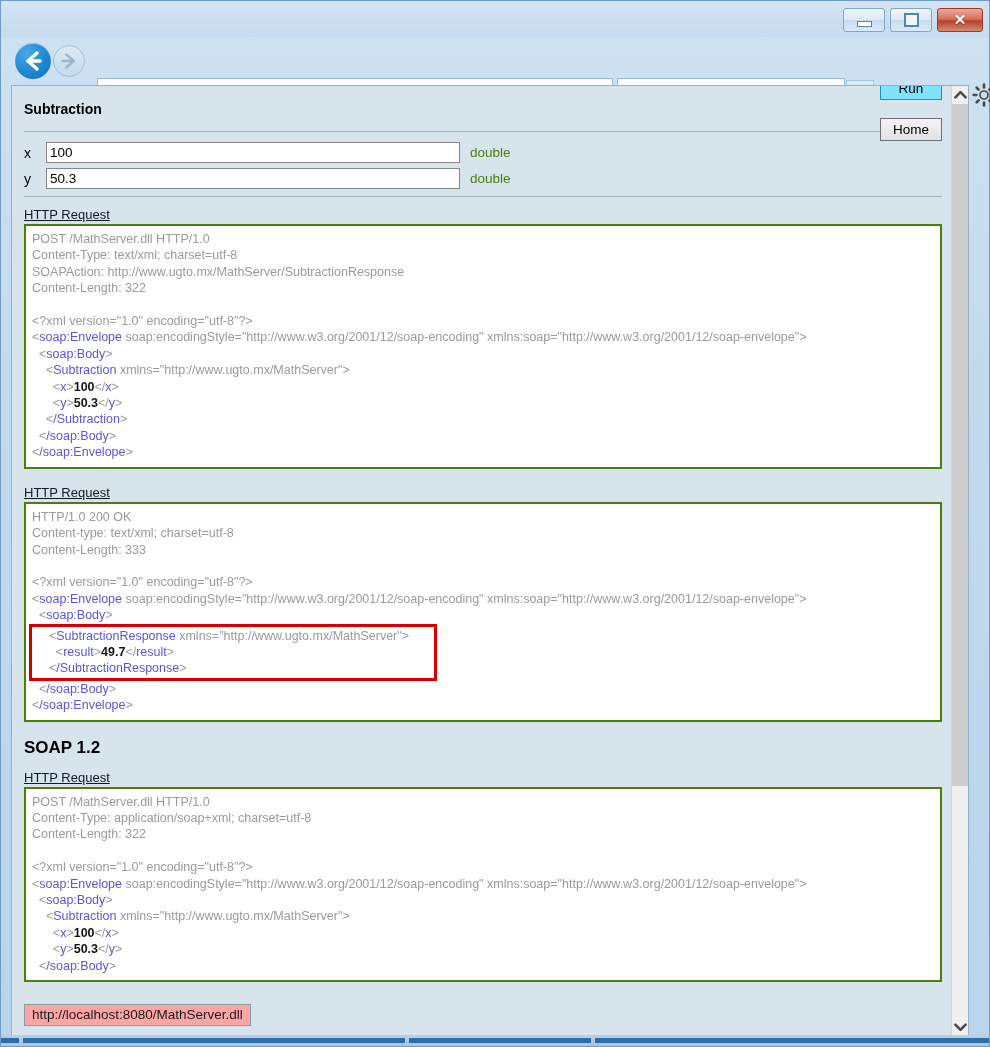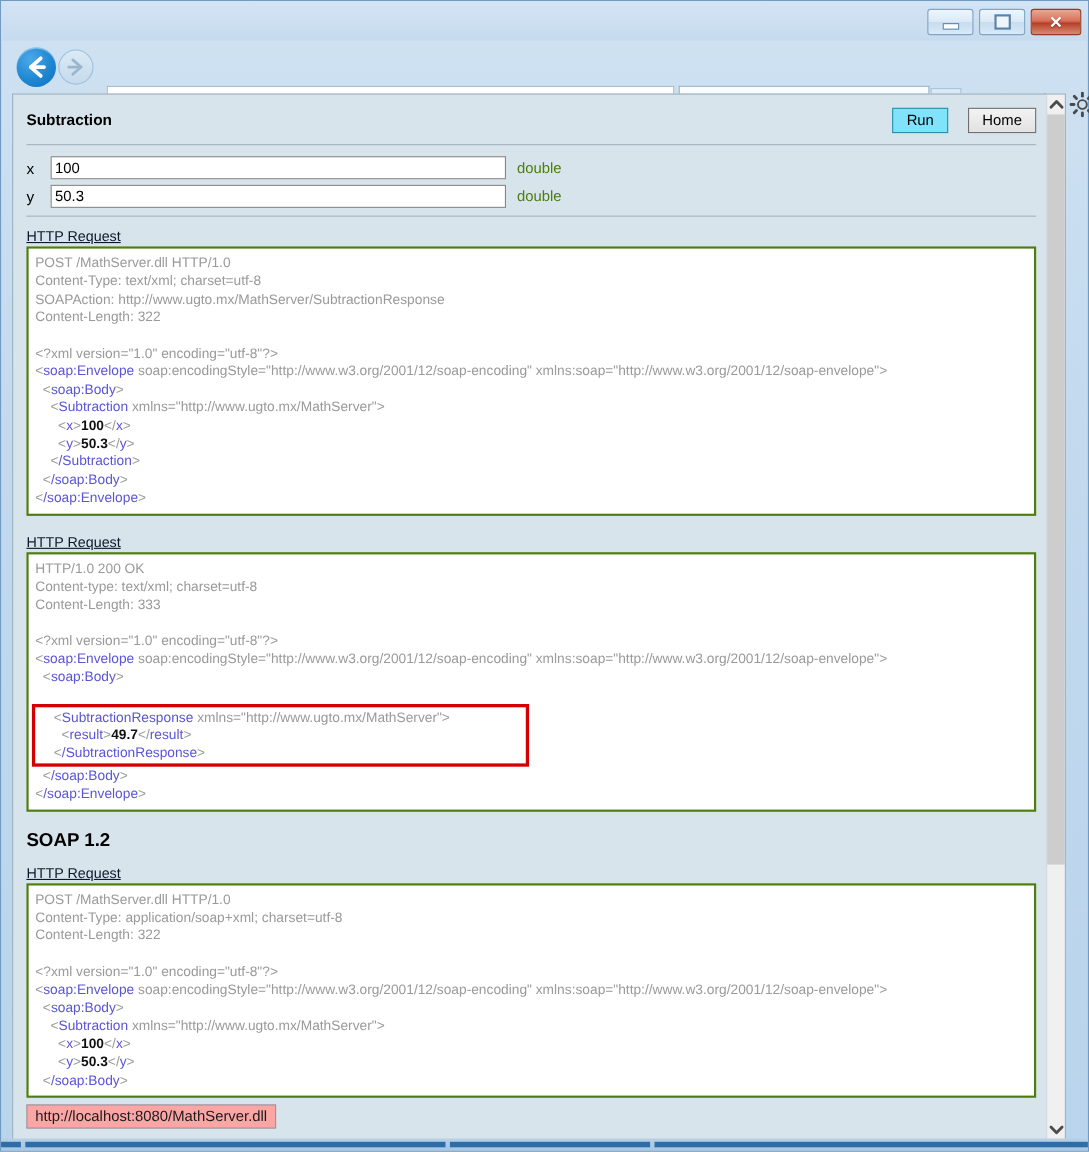--- a/index.html
+++ b/index.html
@@ -204,21 +204,21 @@
     display: flex;
     align-items: center;
     height: 30px;
   }
   .page-title {
     font-size: 14px;
     font-weight: bold;
     color: #000;
     flex: 1 1 auto;
   }
-  .head-btns { display: flex; gap: 18px; }
+  .head-btns { display: flex; gap: 18px; flex-direction: column; }
   .btn {
     font-family: "Liberation Sans", sans-serif;
     font-size: 13.5px;
     color: #000;
     padding: 3px 12px;
     border: 1px solid #707070;
     background: linear-gradient(to bottom, #f3f3f3, #e2e2e2);
     cursor: default;
   }
   .btn.focus {
@@ -283,22 +283,22 @@
     color: #9a9a9a;
     white-space: pre;
     overflow: hidden;
   }
   .codebox .tag   { color: #5b55d6; }
   .codebox .val   { color: #111; font-weight: bold; }
   .codebox .hl {
     display: block;
     border: 3px solid #d40000;
     padding: 1px 3px;
-    margin: 16px 0 0 -3px;
-    width: 452px;
+    margin: 0 0 0 -3px;
+    width: 408px;
   }
 
   
   .pscroll {
     position: absolute;
     right: 0; top: 0;
     width: 17px; height: 950px;
     background: #f0f0f0;
     border-left: 1px solid #cfd8de;
   }

